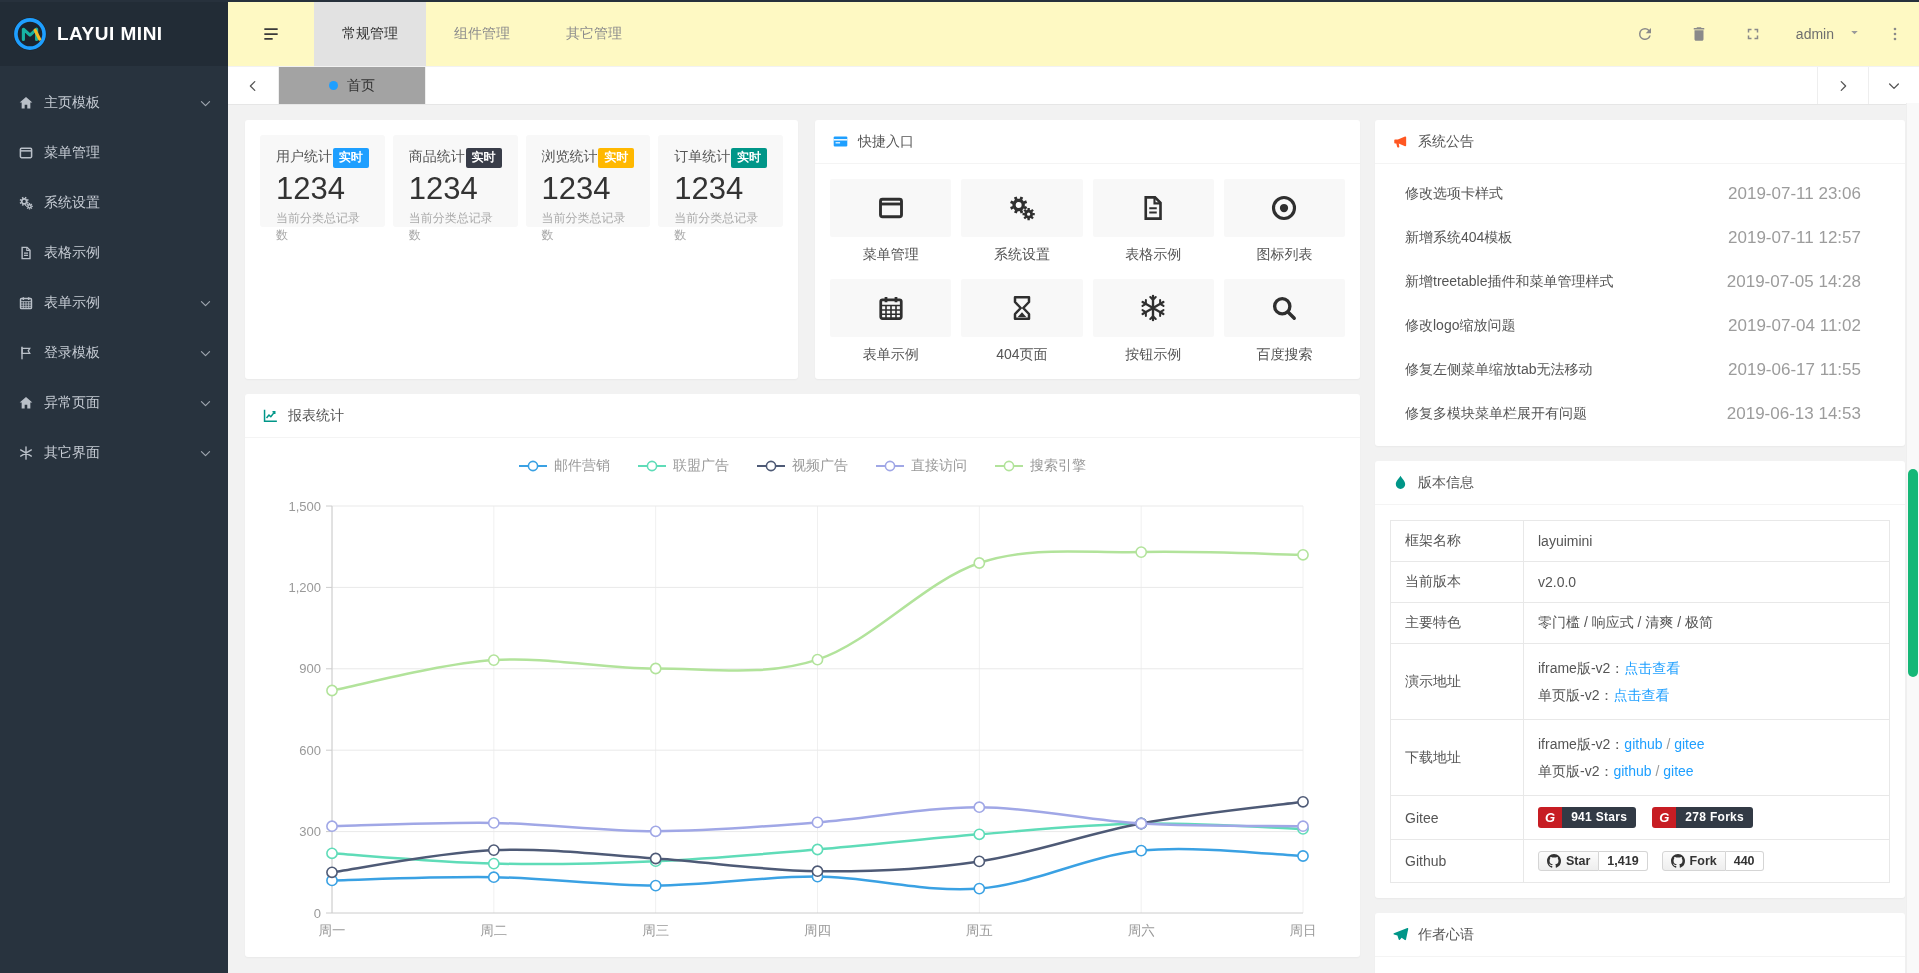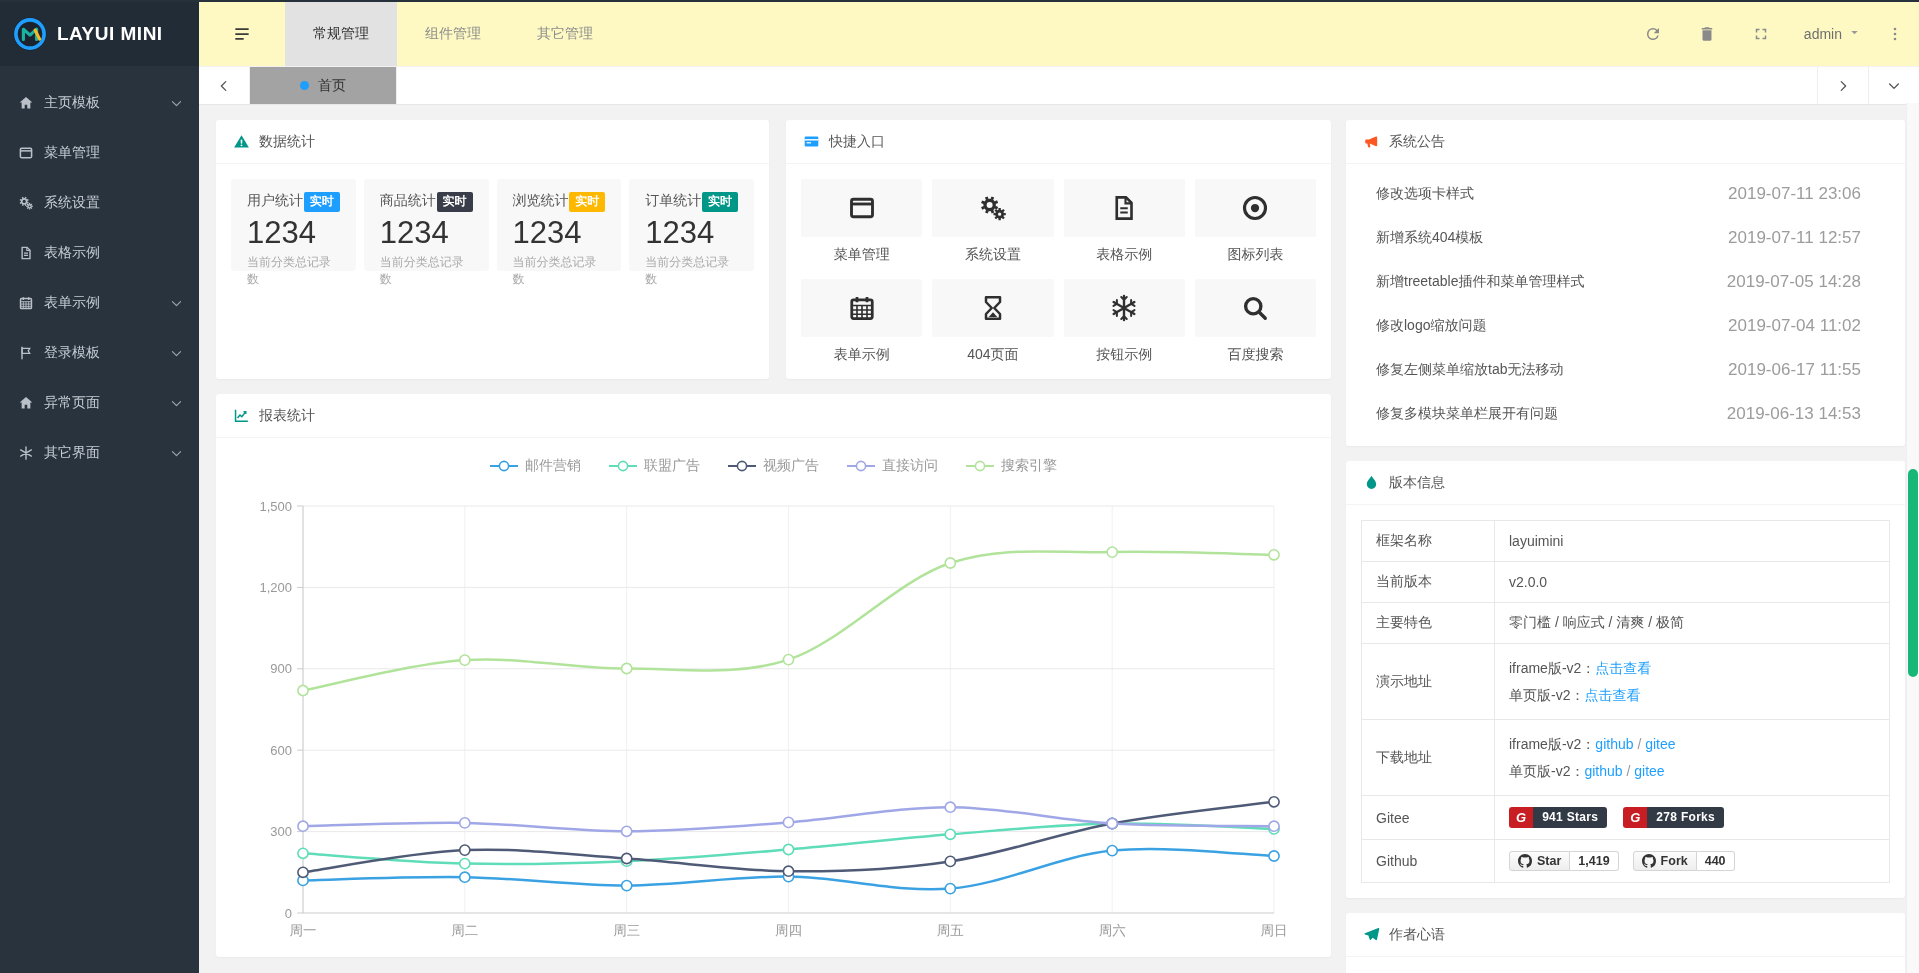--- a/index.html
+++ b/index.html
@@ -3,41 +3,41 @@
 <meta charset="utf-8">
 <style>
   html,body{margin:0;padding:0}
   body{width:1919px;height:973px;overflow:hidden;background:#fff;
        font-family:"Liberation Sans","DejaVu Sans",sans-serif;
        border-top:2px solid #27313c;box-sizing:border-box}
   .page{display:flex;height:100%}
   .svgic{width:100%;height:100%;display:block}
 
   
-  .sidebar{width:199px;flex-shrink:0;background:#28333E;display:flex;flex-direction:column}
+  .sidebar{width:228px;flex-shrink:0;background:#28333E;display:flex;flex-direction:column}
   .logo{height:64px;background:#222C36;display:flex;align-items:center;padding:0 12px;gap:9px;cursor:pointer}
   .logo-mark{width:36px;height:36px;flex-shrink:0}
   .logo-text{color:#fff;font-size:19px;font-weight:bold;letter-spacing:.5px;white-space:nowrap}
   .menu{padding-top:12px}
   .menu-item{height:50px;display:flex;align-items:center;color:#c6ccd4;font-size:14px;padding:0 16px 0 18px;gap:10px;cursor:pointer}
   .mi-ic{width:16px;height:16px;flex-shrink:0;opacity:.92}
   .mi-label{white-space:nowrap}
   .mi-chev{margin-left:auto;width:13px;height:13px;opacity:.75}
 
   
   .main{flex:1;display:flex;flex-direction:column;position:relative;min-width:0}
   .topbar{height:64px;background:#fef9c3;display:flex;align-items:stretch;flex-shrink:0}
   .hamburger{width:86px;display:flex;align-items:center;justify-content:center;color:#3a3a3a;cursor:pointer}
   .hamburger .hold{width:20px;height:20px}
   .nav-tabs{display:flex;align-items:stretch}
   .nav-tab{padding:0 28px;display:flex;align-items:center;font-size:14px;color:#8d8d8d;cursor:pointer;white-space:nowrap}
   .nav-tab.active{background:#e2e2e2;color:#333}
   .topbar-right{margin-left:auto;display:flex;align-items:center;padding-right:16px;color:#8a8a8a}
   .tb-ic{width:18px;height:18px;margin-left:36px;cursor:pointer;color:#8a8a8a}
-  .user{display:flex;gap:6px;margin-left:34px;cursor:pointer;color:#6f6f6f;font-size:14px}
+  .user{display:flex;gap:14px;margin-left:34px;cursor:pointer;color:#6f6f6f;font-size:14px}
   .user .hold{width:13px;height:13px;color:#9a9a9a}
   .tb-dots{width:16px;height:16px;margin-left:26px;cursor:pointer}
 
   .tabbar{height:37px;background:#fff;border-top:1px solid #f2f2f2;border-bottom:1px solid #e6e6e6;display:flex;align-items:stretch;flex-shrink:0}
   .tab-btn{width:50px;display:flex;align-items:center;justify-content:center;color:#555;cursor:pointer}
   .tab-btn .hold{width:14px;height:14px}
   .tab-btn.br{border-right:1px solid #eee}
   .tab-btn.bl{border-left:1px solid #eee}
   .tab-home{width:146px;display:flex;align-items:center;justify-content:center;gap:9px;font-size:14px;color:#333;border-right:1px solid #eee;cursor:pointer;background:#a3a3a3}
   .dot{width:9px;height:9px;border-radius:50%;background:#1E9FFF}
@@ -297,30 +297,20 @@
               <path d="M4.5 8.5L12 16l7.5-7.5" fill="none" stroke="currentColor" stroke-width="2.2" stroke-linecap="round" stroke-linejoin="round"></path>
             </svg>
           </span>
       </div>
     </div>
 
     <div class="content">
       <div class="col-left">
         <div class="row-top">
           <section class="panel panel-stats">
-            <div class="panel-h">
-                <span class="ph-ic" style="color:#009688">
-                  <svg class="svgic" viewBox="0 0 24 24" aria-hidden="true">
-                    <path d="M12 3L22.4 20.6H1.6z" fill="currentColor"></path>
-                    <rect x="10.9" y="9.3" width="2.2" height="5.7" rx="1" fill="#fff"></rect>
-                    <circle cx="12" cy="17.4" r="1.3" fill="#fff"></circle>
-                  </svg>
-                </span>
-                <span class="ph-title">数据统计</span>
-              </div>
             <div class="stats-body" id="stats-body">
   <div class="stat-card">
     <div class="stat-top">
       <span>用户统计</span>
       <span class="badge" style="background:#1E9FFF">实时</span>
     </div>
     <div class="stat-num">1234</div>
     <div class="stat-desc">当前分类总记录数</div>
   </div>
   <div class="stat-card">

